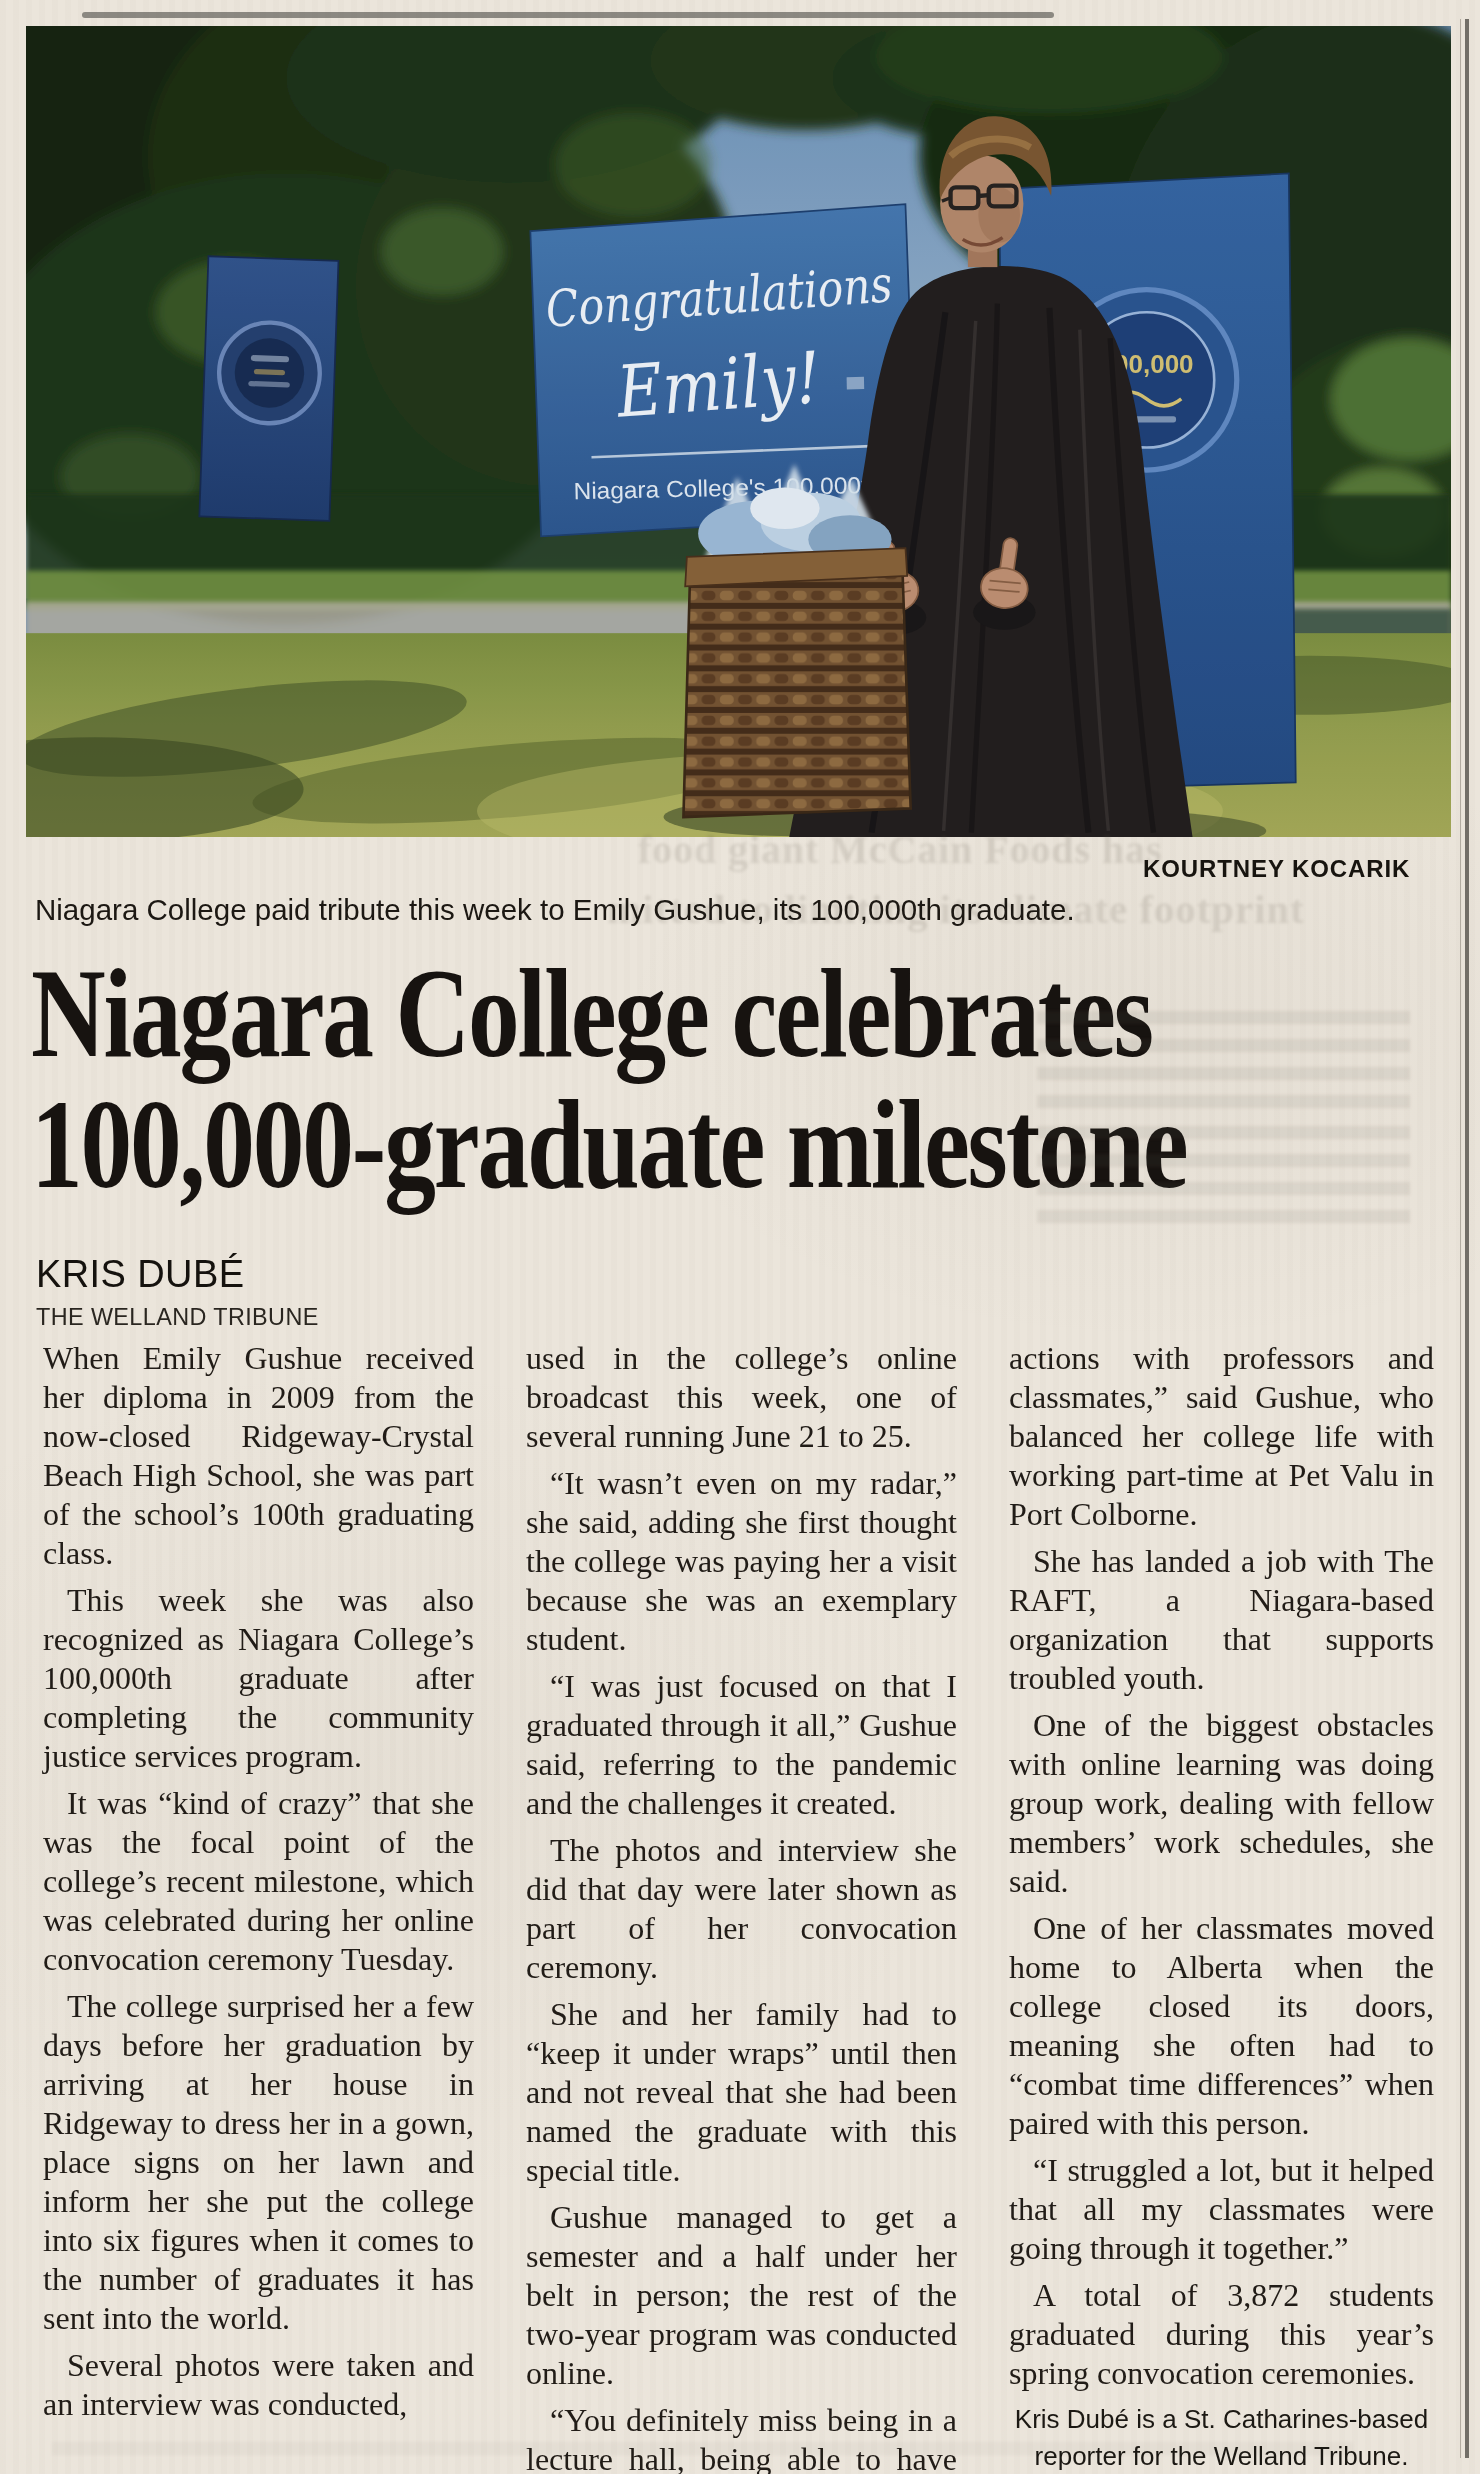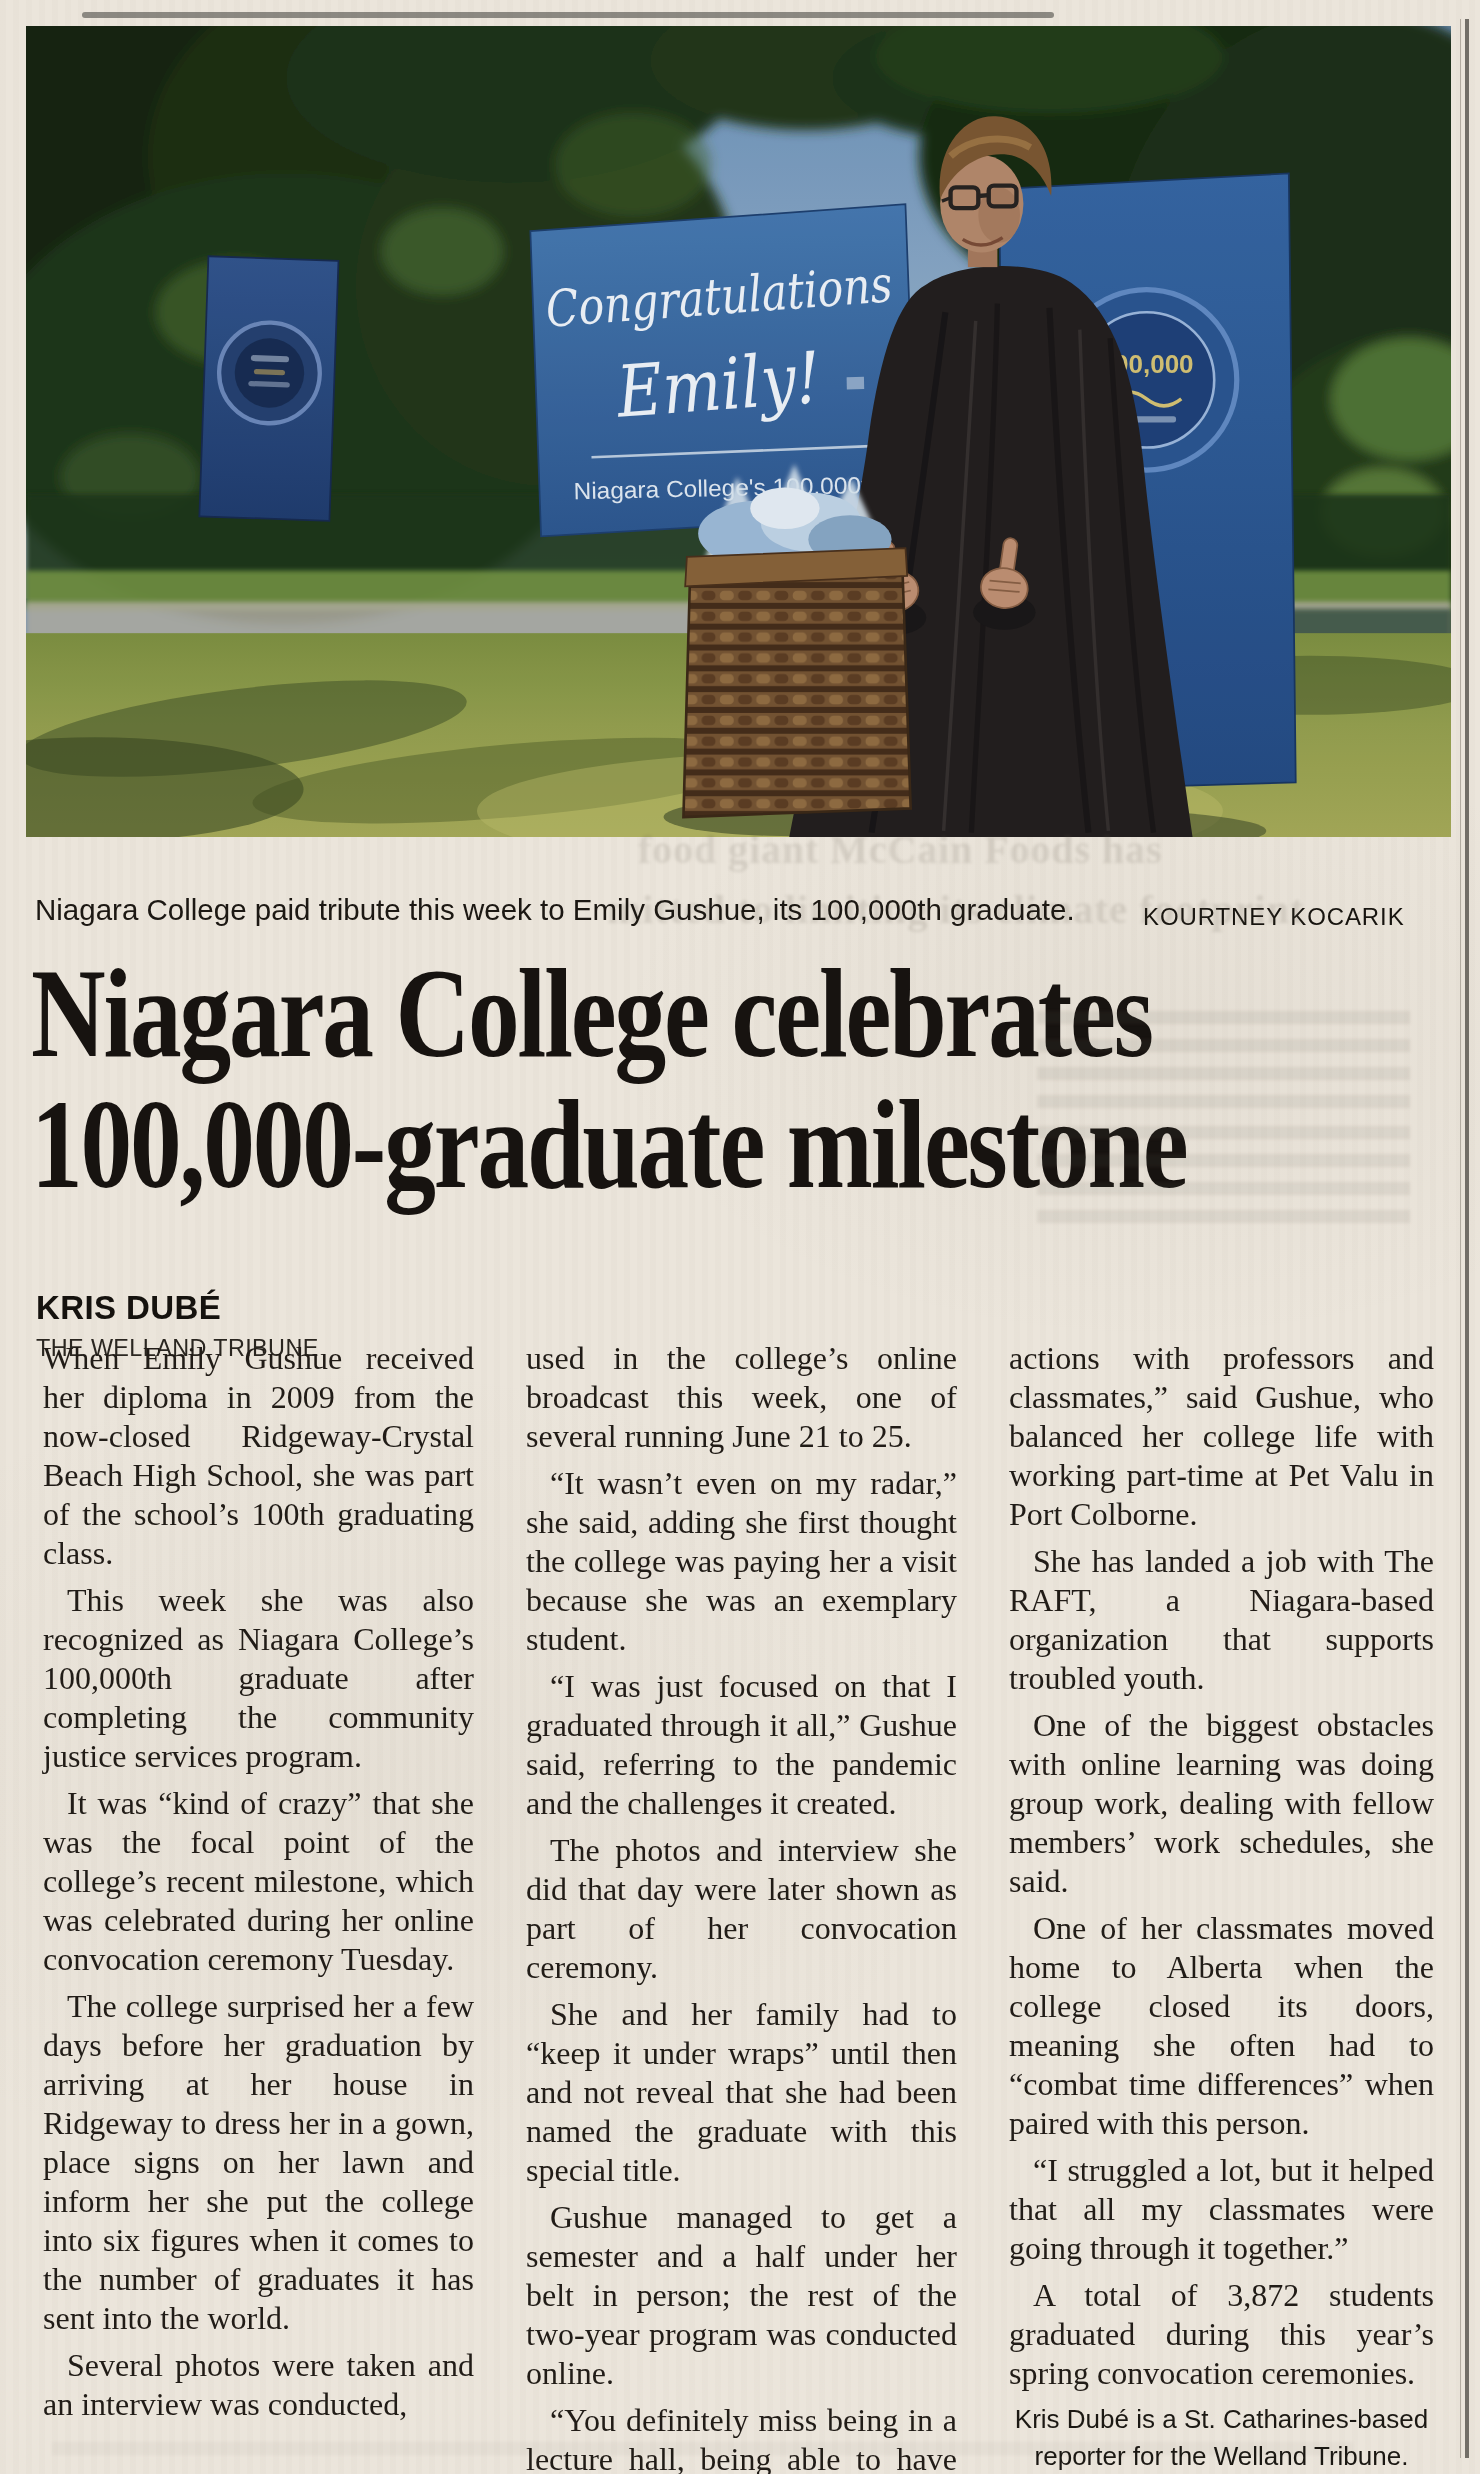--- a/index.html
+++ b/index.html
@@ -8,38 +8,38 @@
     background:
       radial-gradient(781px 434px at 78% 42%, rgba(125,115,98,.06), transparent 70%),
       radial-gradient(867px 607px at 25% 72%, rgba(125,115,98,.05), transparent 70%),
       repeating-linear-gradient(90deg, rgba(140,130,115,.03) 0 6px, rgba(0,0,0,0) 6px 13px),
       #ebe5db;
     font-family:"Liberation Serif",serif;color:#201b16;
   }
   .top-edge{position:absolute;left:82px;top:12px;width:972px;height:6px;background:#2c2b28;opacity:.5;border-radius:3.5px;}
   .photo{position:absolute;left:26px;top:26px;width:1425px;height:811px;display:block;background:#6d92b8;}
   .credit{position:absolute;left:1143px;top:855px;font-family:"Liberation Sans",sans-serif;
-          font-weight:400;font-size:24px;letter-spacing:0.9px;color:#17140f;white-space:nowrap;margin-top:48px;}
+          font-weight:700;font-size:24px;letter-spacing:0.9px;color:#17140f;white-space:nowrap;}
   .caption{position:absolute;left:35px;top:893px;font-family:"Liberation Sans",sans-serif;
            font-weight:400;font-size:29.5px;color:#1c1813;white-space:nowrap;}
   .ghost{position:absolute;font-family:"Liberation Serif",serif;font-weight:700;color:#5f574b;
          opacity:.15;filter:blur(1.4px);letter-spacing:0.9px;white-space:nowrap;}
   .g1{left:638px;top:826px;font-size:40px;}
   .g2{left:607px;top:885px;font-size:41px;}
   .ghost-block{position:absolute;filter:blur(1.7px);
      background:repeating-linear-gradient(180deg, rgba(99,92,82,.10) 0 13px, rgba(99,92,82,0) 13px 28px);}
   .gbA{left:1037px;top:1011px;width:373px;height:100px;}
   .gbB{left:1037px;top:1126px;width:373px;height:100px;}
   .gbC{left:52px;top:2442px;width:1301px;height:22.6px;opacity:.5;}
   .hl{position:absolute;left:31px;font-weight:700;font-size:126px;line-height:126px;
       letter-spacing:-2.6px;color:#171310;transform:scaleX(.82);transform-origin:left top;white-space:nowrap;}
   .hl1{top:951px;}
   .hl2{top:1082px;}
   .byline{position:absolute;left:36px;top:1253px;font-family:"Liberation Sans",sans-serif;}
-  .author{font-weight:700;font-size:33px;letter-spacing:0.4px;color:#15120e;margin-top:36px;}
+  .author{font-weight:400;font-size:38px;letter-spacing:0.4px;color:#15120e;}
   .pub{font-size:23.4px;letter-spacing:0.4px;margin-top:8px;color:#2a2620;}
   .body{position:absolute;left:35px;top:1331px;width:1414px;display:flex;gap:36px;}
   .col{width:447px;font-size:32px;line-height:39px;color:#211c17;}
   .col.c3{width:441px;}
   .para{margin:8px;text-align:justify;}
   .para.ind{text-indent:24px;}
   .tagline{margin-top:5.2px;font-family:"Liberation Sans",sans-serif;font-size:26px;line-height:37px;color:#1b1813;}
   .tagline p{margin:0;text-align:center;}
   .col-rule{position:absolute;left:1465px;top:19px;width:3.5px;height:2439px;background:#5d5952;opacity:.85;}
   .col-rule2{position:absolute;left:1460px;top:19px;width:0.9px;height:2439px;background:#8d877c;opacity:.6;}

